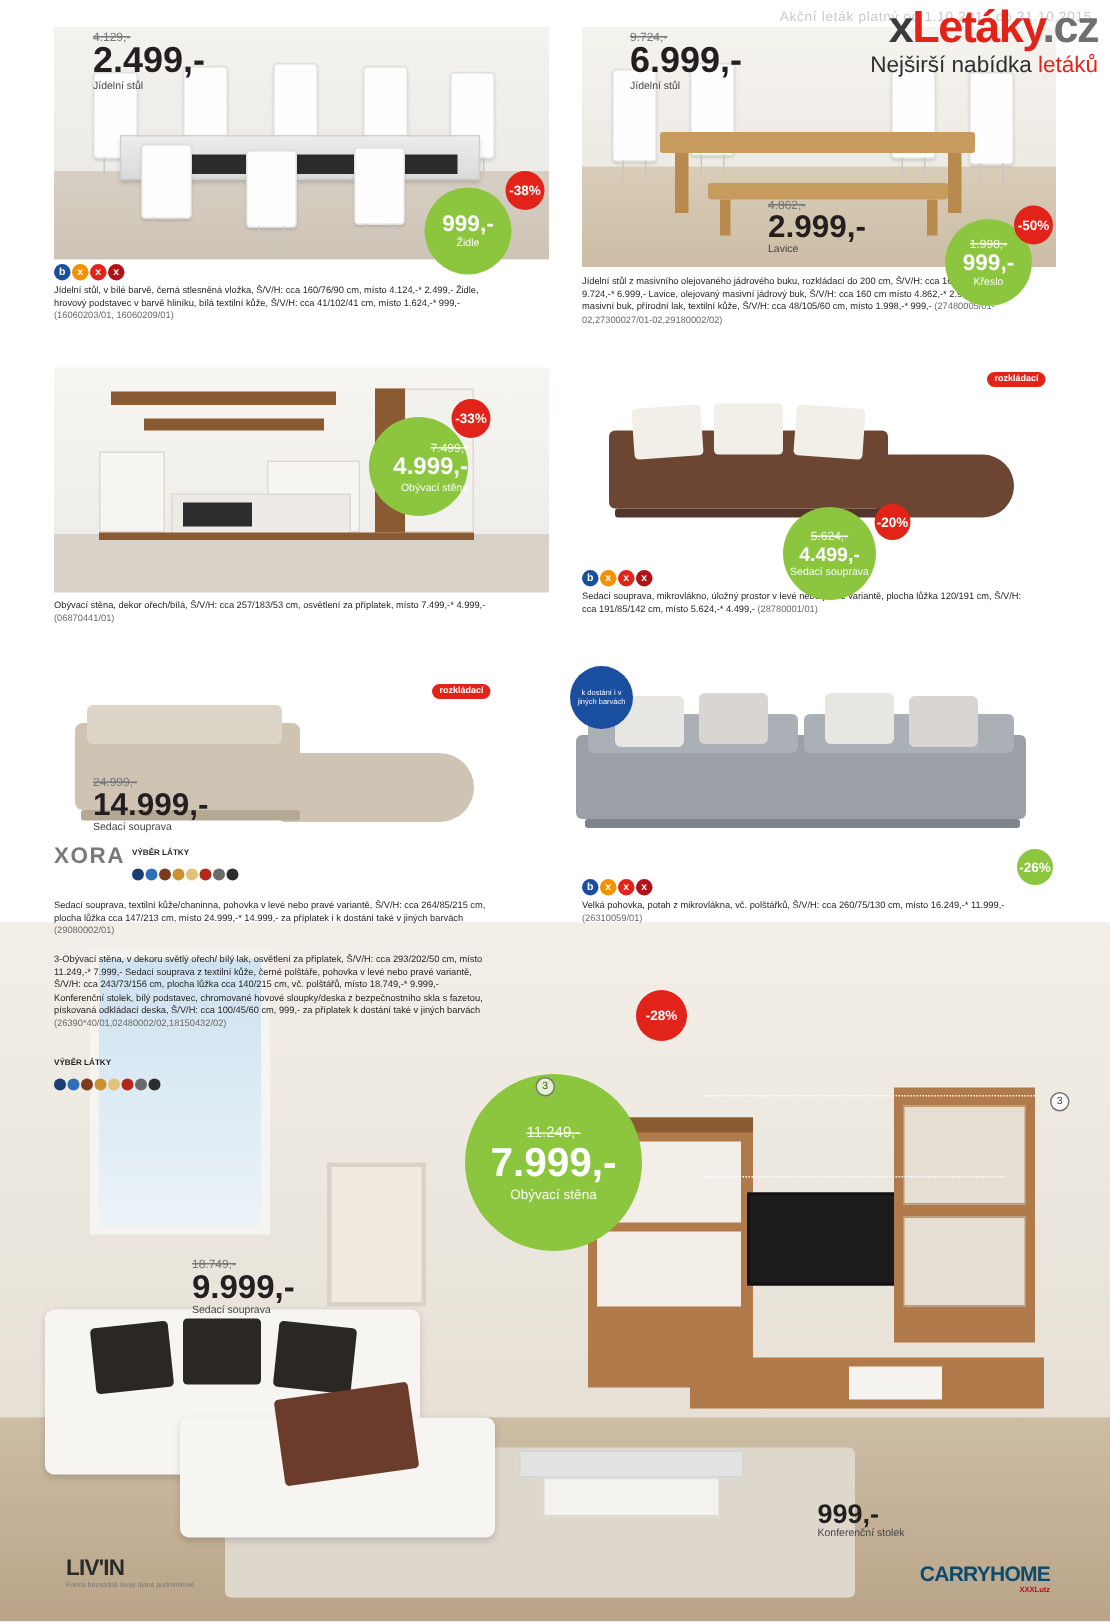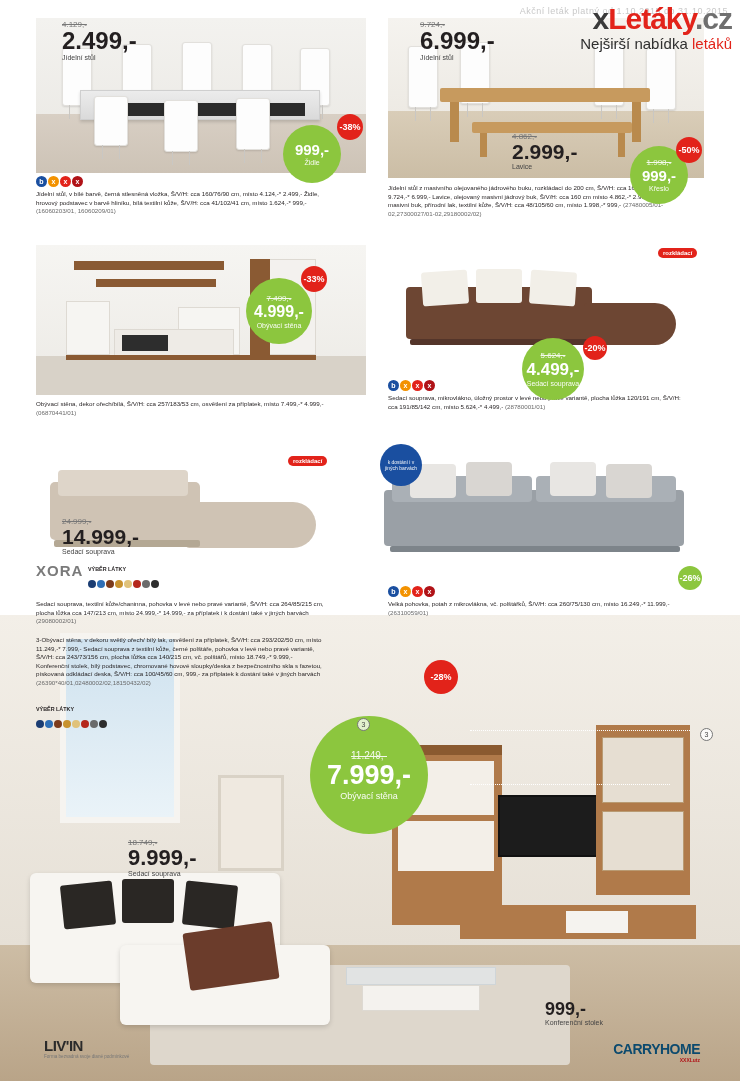--- a/index.html
+++ b/index.html
@@ -268,21 +268,21 @@
     <div style="position:absolute;left:30px;top:56px;width:44px;height:54px;background:#f6f5f2;border:1px solid #dedad3;"></div>
     <div style="position:absolute;left:142px;top:62px;width:62px;height:48px;background:#f6f5f2;border:1px solid #dedad3;"></div>
 
     <div style="position:absolute;left:78px;top:84px;width:120px;height:28px;background:#eeebe6;border:1px solid #ddd9d2;"></div>
     <div style="position:absolute;left:86px;top:90px;width:46px;height:16px;background:#2d2d2d;"></div>
     <div style="position:absolute;left:30px;top:110px;width:250px;height:5px;background:#8a5a33;"></div>
   </div>
 
   <div class="badge" style="left:301px; top:266px; width:26px; height:26px;">-33%</div>
 
-  <div class="blob green" style="left:246px; top:278px; width:66px; height:66px;">
+  <div class="blob green" style="left:246px; top:278px; width:66px; height:66px;align-items:flex-end;">
     <div class="old">7.499,-</div>
     <div class="price" style="font-size:16px;">4.999,-</div>
     <div class="cap">Obývací stěna</div>
   </div>
 
   <div class="txt" style="left:36px; top:400px; width:290px;">
     <span>Obývací stěna, dekor ořech/bílá, Š/V/H: cca 257/183/53 cm, osvětlení za příplatek, místo 7.499,-* 4.999,-</span>
     <span class="code">(06870441/01)</span>
   </div>
 
@@ -294,21 +294,21 @@
     <div class="cushWhite" style="position:absolute; left:142px; top:26px; width:46px; height:34px; transform:rotate(4deg);"></div>
     <div style="position:absolute; left:22px; top:94px; width:182px; height:6px; background:#54352a; border-radius:2px;"></div>
   </div>
 
   <div class="cornerBadge" style="left:658px; top:248px;">rozkládací</div>
 
   <div class="badge" style="left:583px; top:336px; width:24px; height:24px;">-20%</div>
 
   <div class="blob green" style="left:522px; top:338px; width:62px; height:62px;">
     <div class="old">5.624,-</div>
-    <div class="price" style="font-size:17px;">4.499,-</div>
+    <div class="price" style="font-size:13px;">4.499,-</div>
     <div class="cap">Sedací souprava</div>
   </div>
 
   <div class="chip" style="left:388px; top:380px;">
     <div class="b">b</div>
       <div class="o">x</div>
       <div class="r">x</div>
       <div class="r2">x</div>
   </div>
 

